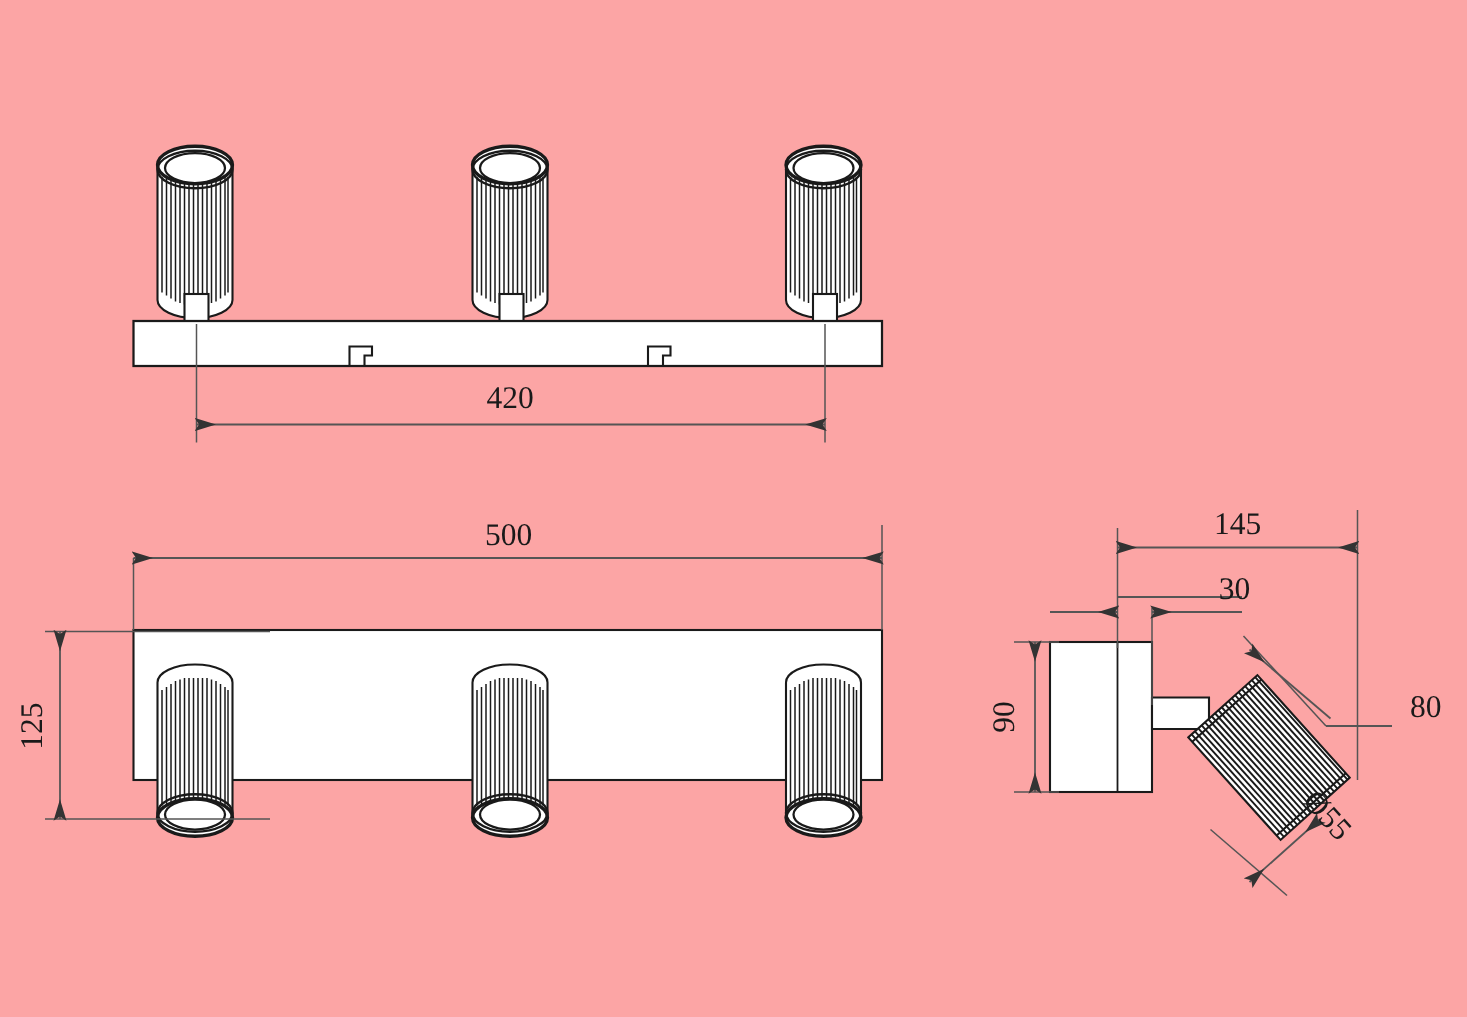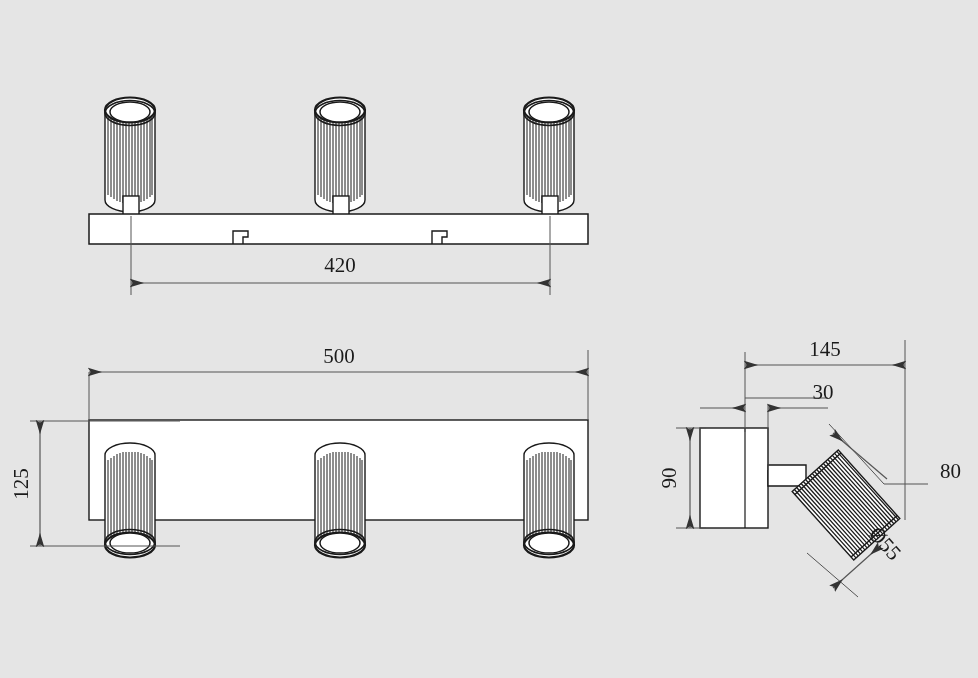--- a/index.html
+++ b/index.html
@@ -8,21 +8,21 @@
     padding: 0;
     background: #ffffff;
   }
   body {
     font-family: "Liberation Serif", serif;
   }
   #drawing-root {
     position: relative;
     width: 978px;
     height: 678px;
-    background: #e5e5e5;
+    background: #fca5a5;
     overflow: hidden;
   }
   svg#drawing-canvas {
     display: block;
     width: 978px;
     height: 678px;
   }
   .dim-text {
     font-family: "Liberation Serif", serif;
     font-size: 21px;

